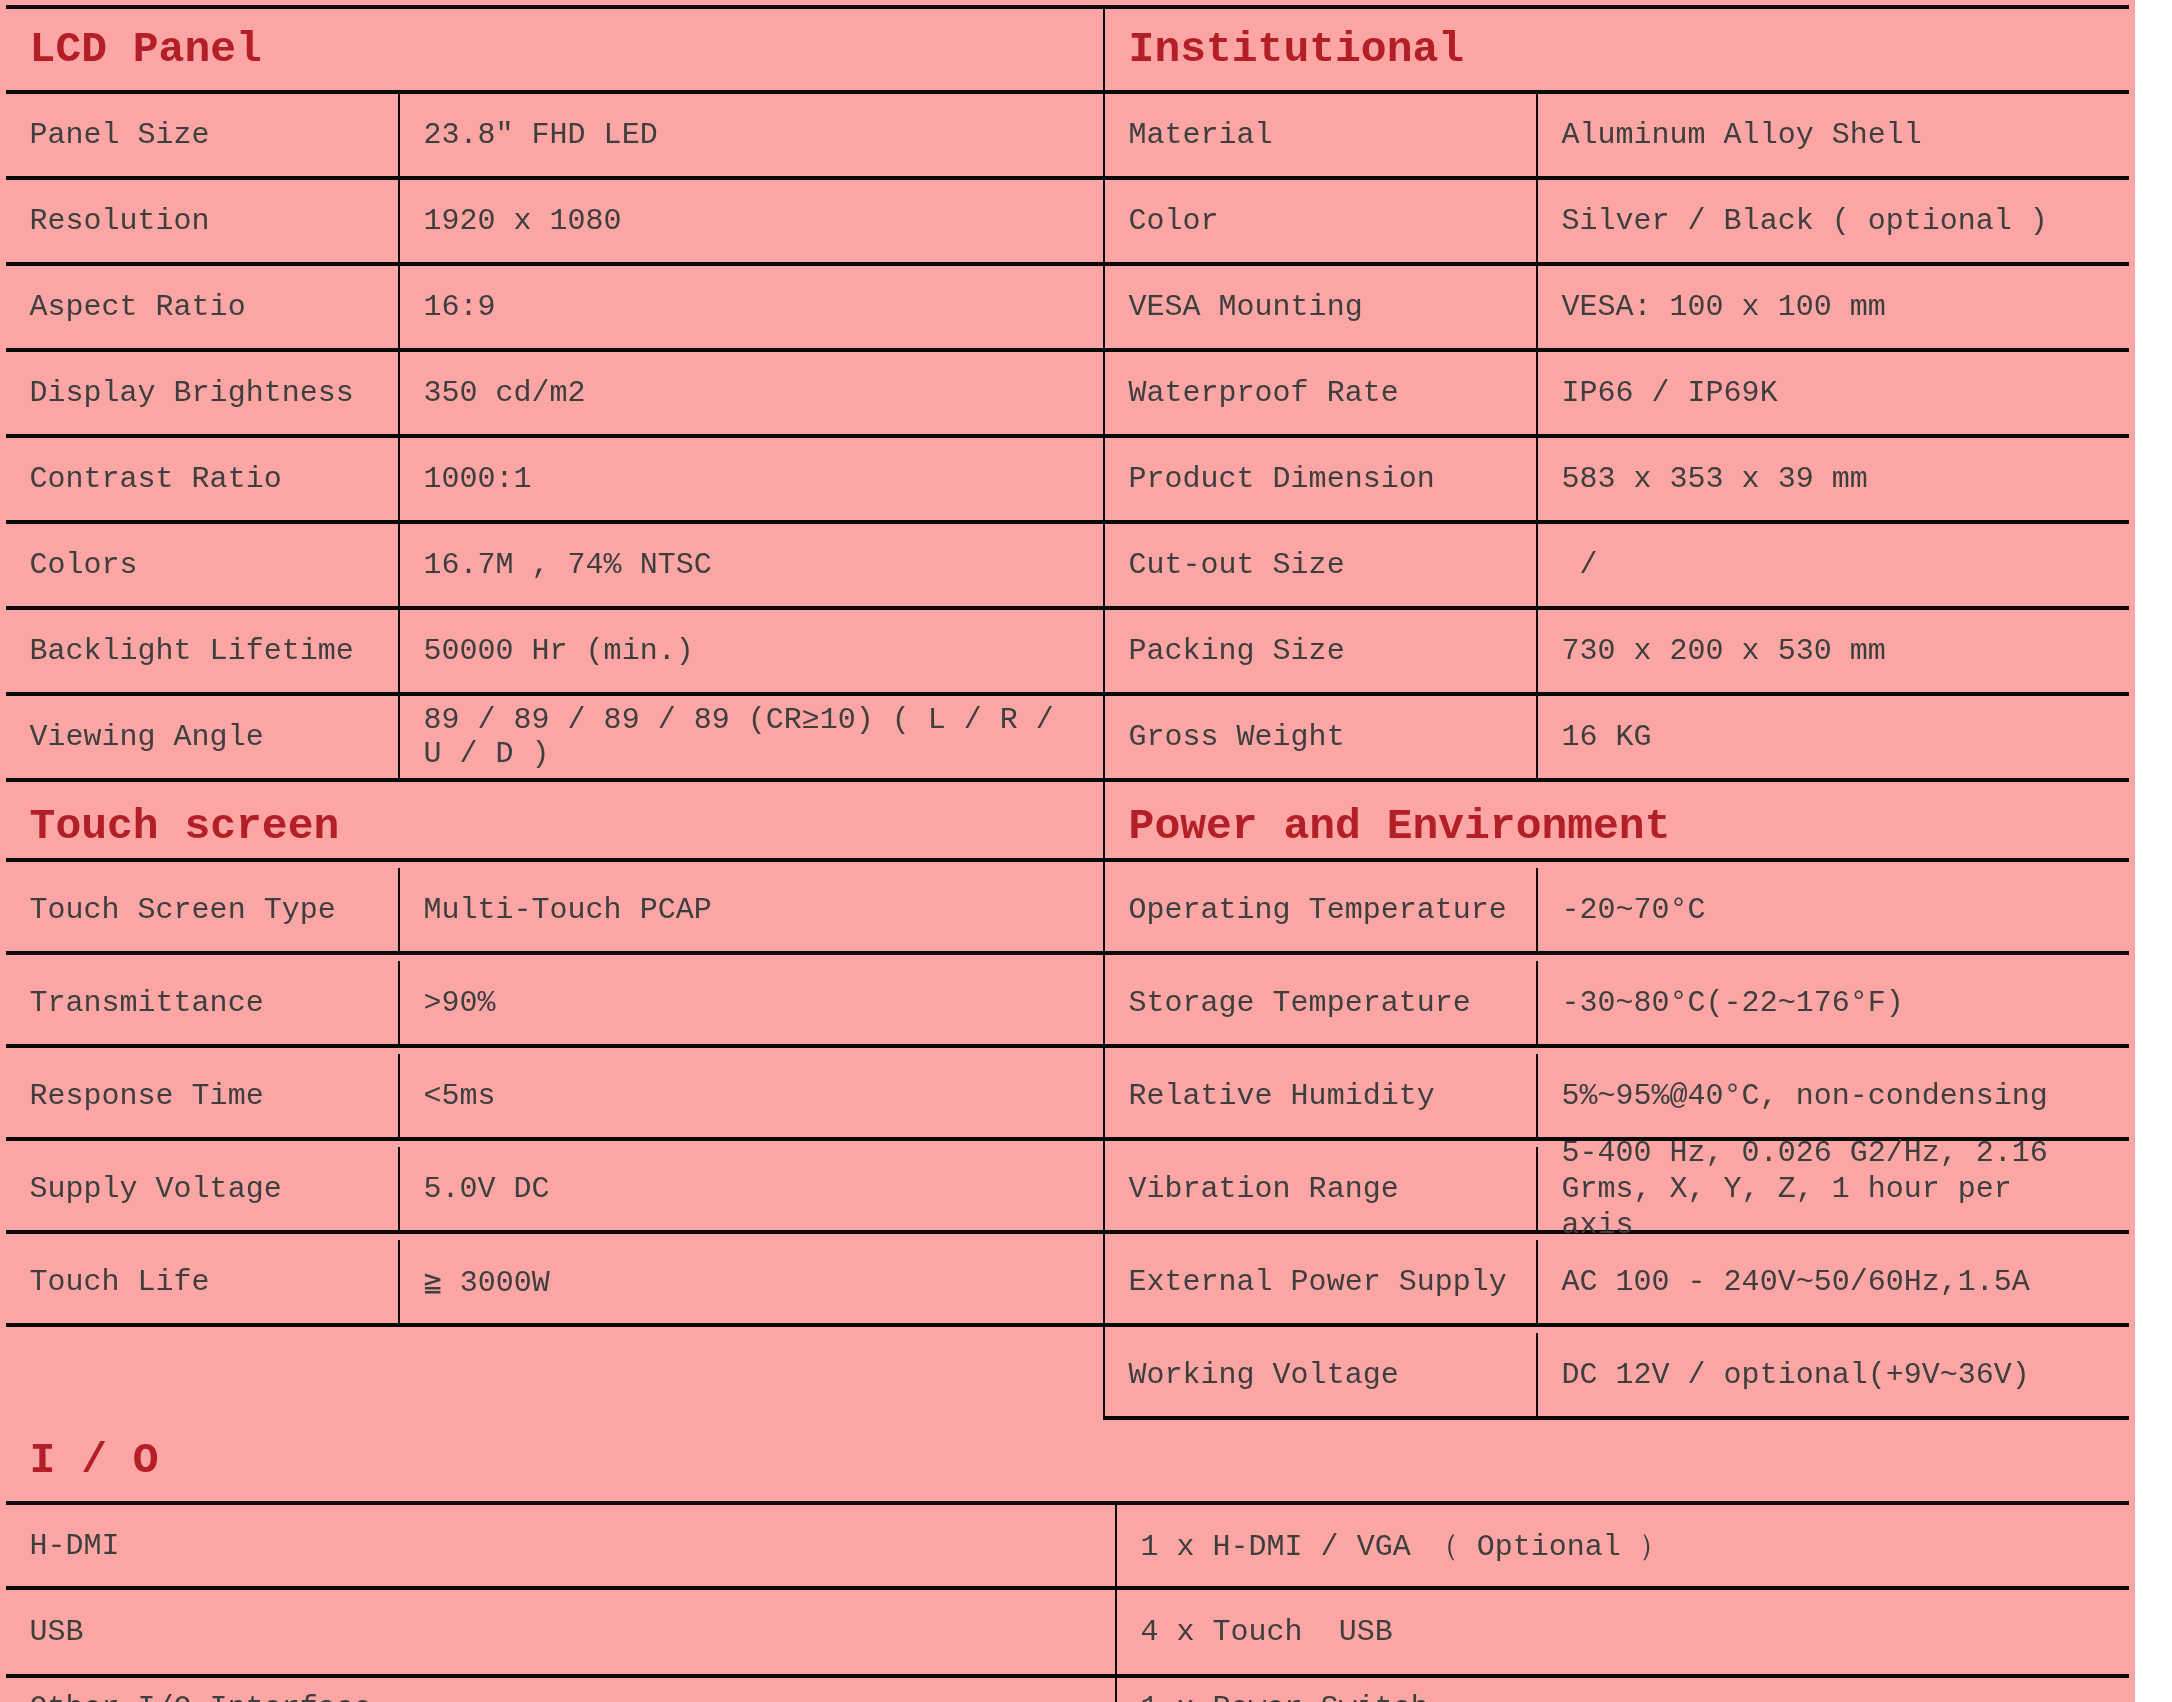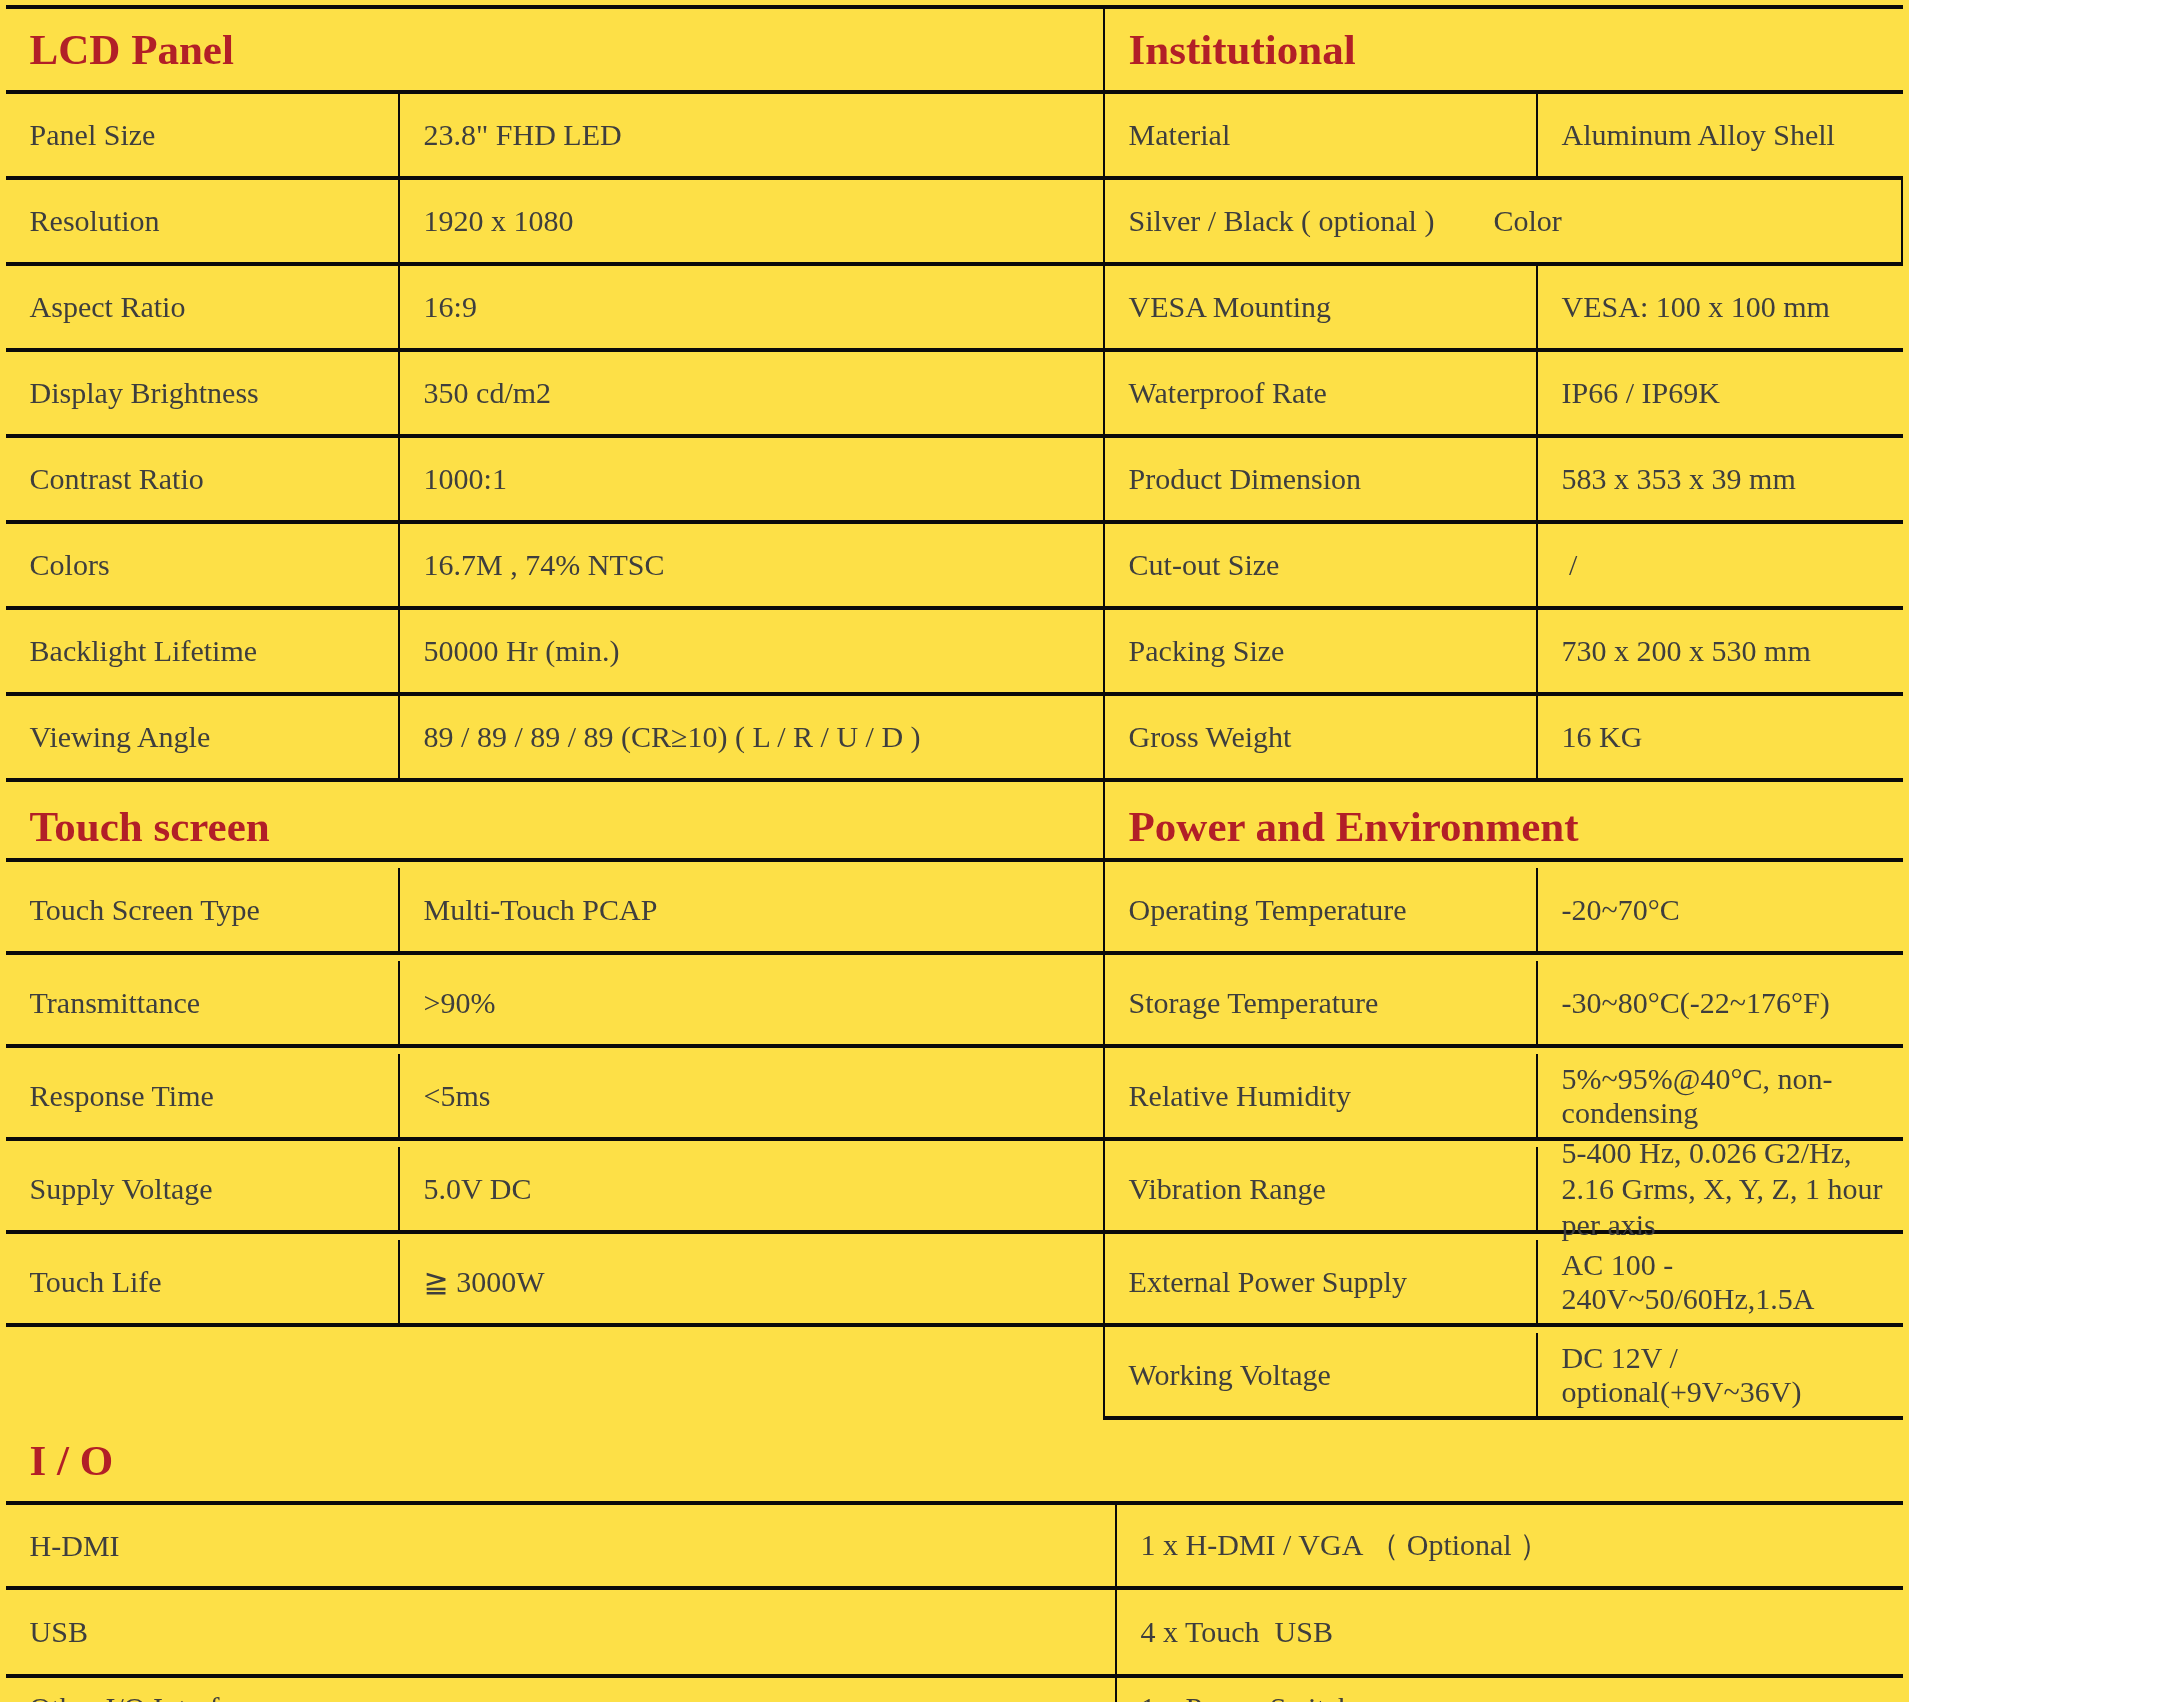--- a/index.html
+++ b/index.html
@@ -4,22 +4,22 @@
 <style>
   :root{
     --red:#b21f27;
     --ink:#3e3e3e;
     --line:#0a0a0a;
     --hline:4.1px;
     --vline:2.6px;
   }
   html,body{margin:0;padding:0;background:#ffffff;}
   .page{
-    width:1909px;height:1703px;background:#fde047;
-    font-family:Liberation Serif, serif;
+    width:2135px;height:1703px;background:#fca5a5;
+    font-family:Liberation Mono, monospace;
     color:var(--ink);position:relative;overflow:hidden;
   }
   .tbl{margin:5.1px 6.1px 0 6.1px;border-top:var(--hline) solid var(--line);}
   .band{display:flex;align-items:stretch;}
   .half{box-sizing:border-box;}
   .half-left{width:1099px;border-right:var(--vline) solid var(--line);}
   .half-right{flex:1;}
   .sec-header{
     display:flex;align-items:center;
     padding-left:23.5px;
@@ -97,22 +97,22 @@
           <div class="cell value">89 / 89 / 89 / 89 (CR≥10) ( L / R / U / D )</div>
         </div>
       </div>
       <div class="half half-right">
         <div class="sec-header">Institutional</div>
         <div class="row">
           <div class="cell label">Material</div>
           <div class="cell value">Aluminum Alloy Shell</div>
         </div>
         <div class="row">
+          <div class="cell label">Color</div>
           <div class="cell value">Silver / Black ( optional )</div>
-          <div class="cell label">Color</div>
         </div>
         <div class="row">
           <div class="cell label">VESA Mounting</div>
           <div class="cell value">VESA: 100 x 100 mm</div>
         </div>
         <div class="row">
           <div class="cell label">Waterproof Rate</div>
           <div class="cell value">IP66 / IP69K</div>
         </div>
         <div class="row">

